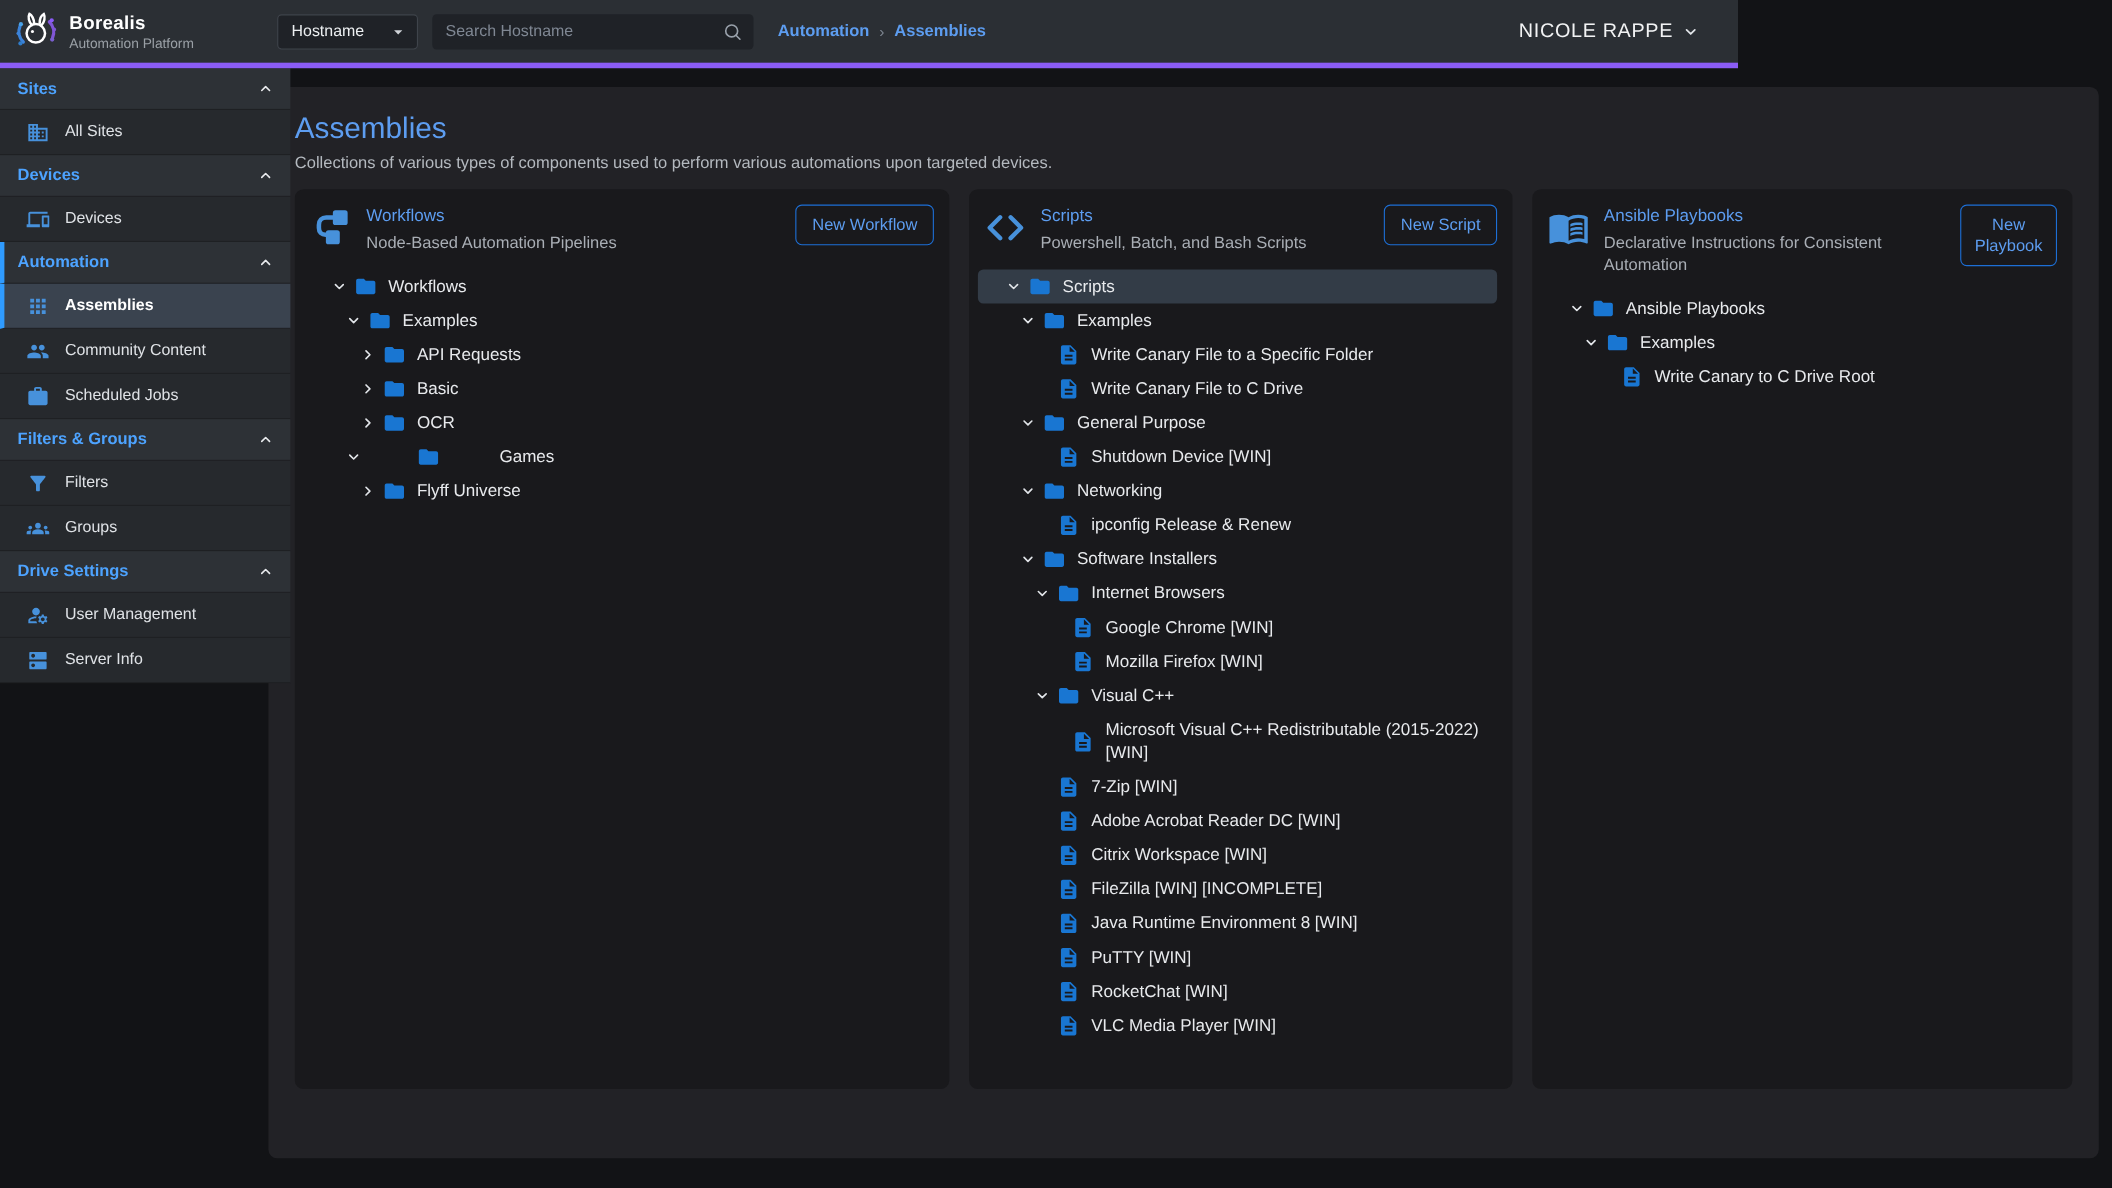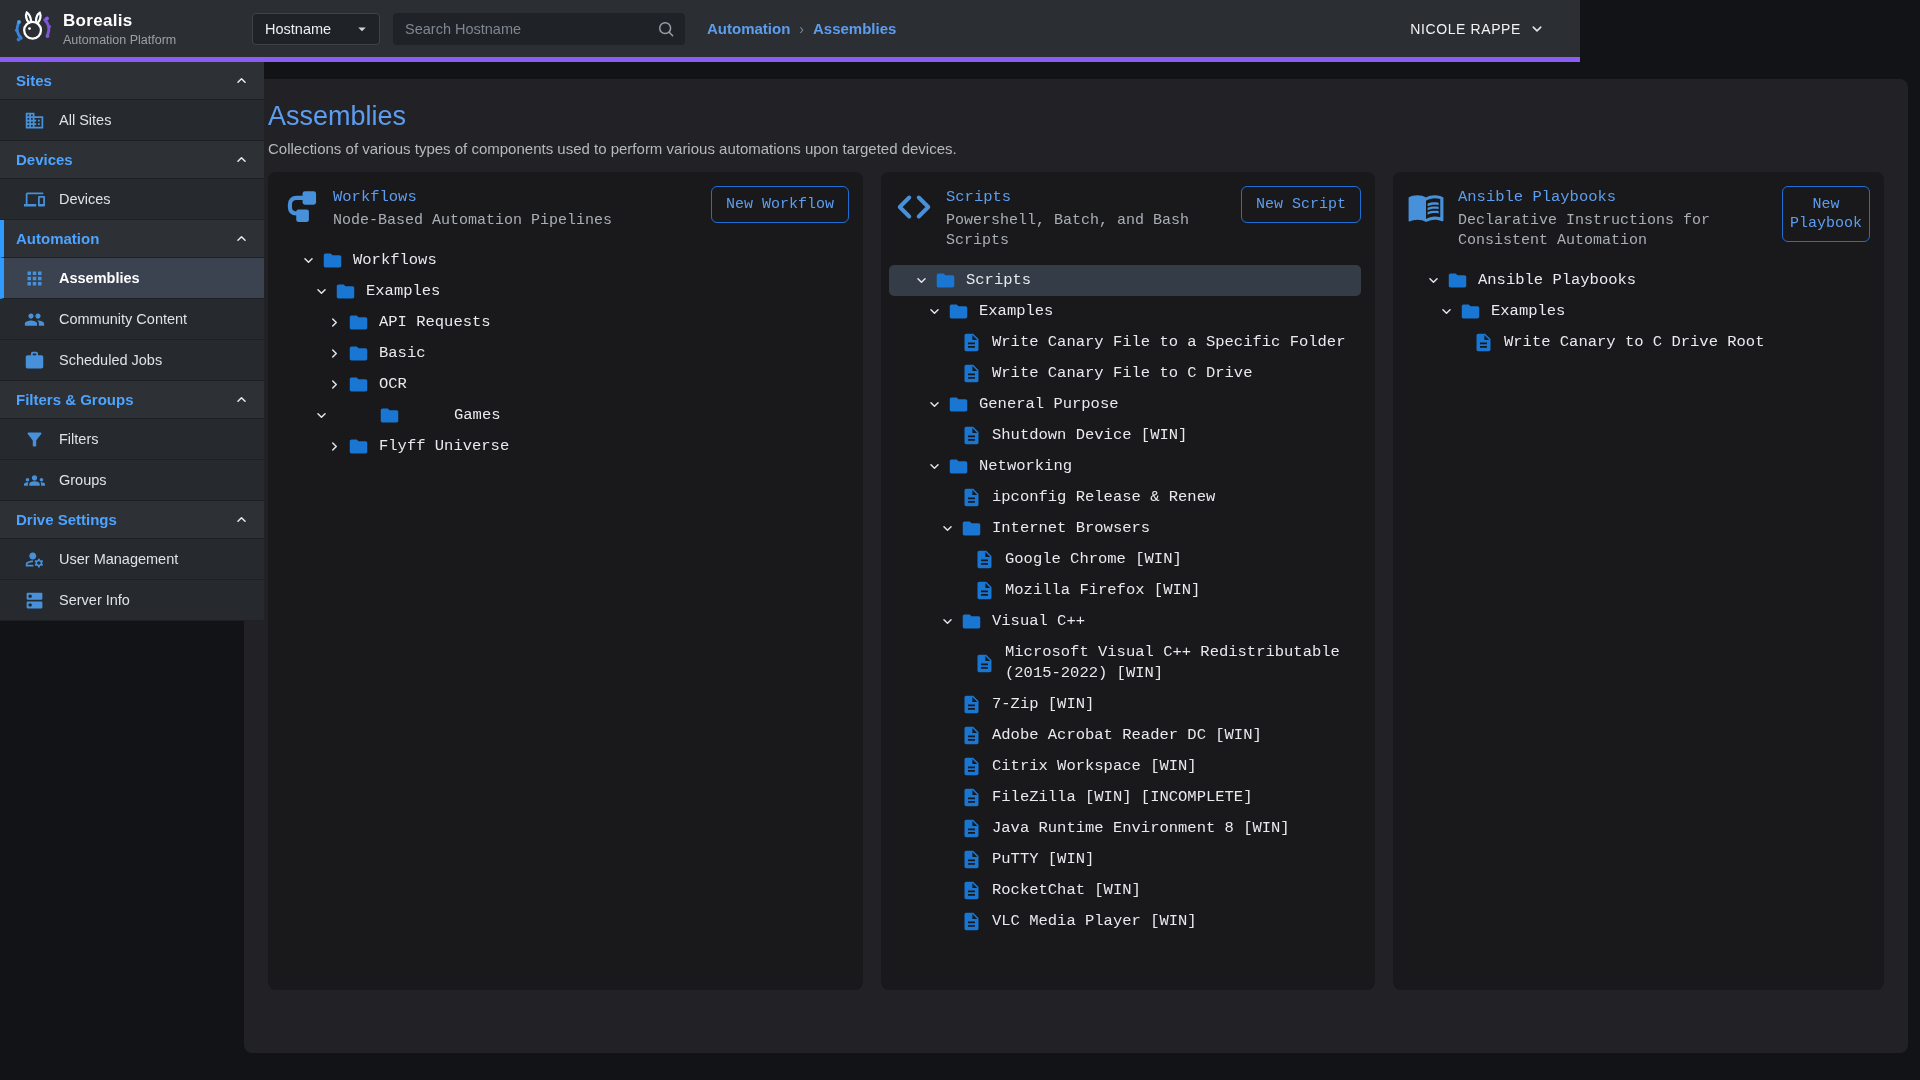--- a/index.html
+++ b/index.html
@@ -36,21 +36,21 @@
   }
   .search input::placeholder{ color:#7f8793; }
   .search .sicon{ position:absolute; right:9px; top:6px; color:#98a0aa; }
   .search .sicon svg{ width:20px; height:20px; }
 
   .breadcrumb{ margin-left:22px; display:flex; align-items:center; gap:9px; font-size:15px; }
   .crumb{ color:#5d9df0; font-weight:600; cursor:pointer; }
   .crumb-sep{ color:#7d8590; font-size:14px; }
 
   .user{ margin-left:auto; margin-right:34px; display:flex; align-items:center; gap:7px;
-         font-size:14px; letter-spacing:.6px; color:#f2f3f4; cursor:pointer; }
+         font-size:18px; letter-spacing:.6px; color:#f2f3f4; cursor:pointer; }
   .user .icon svg{ width:18px; height:18px; color:#e1e4e8; }
 
   
   .sidebar{ position:absolute; top:62px; left:0; width:264px; z-index:2; }
   .side-section-header{
     height:38px; background:#2d3136; border-bottom:1px solid #1e2023;
     display:flex; align-items:center; justify-content:space-between;
     padding:0 14px 0 16px; color:#4da3ff; font-weight:bold; font-size:15px; cursor:pointer;
   }
   .side-section-header .icon svg{ width:17px; height:17px; color:#e8eaed; }
@@ -66,21 +66,21 @@
 
   
   .panel{
     position:absolute; left:244px; top:79px; width:1664px; height:974px;
     background:#222226; border-radius:8px; padding:14px 24px;
   }
   .page-title{ margin:8px 0 0; font-size:27px; font-weight:400; color:#5d9df0; }
   .page-desc{ margin:8px 0 0; font-size:15px; color:#b4b9bf; }
 
   .cards{ display:flex; gap:18px; margin-top:15px; }
-  .card{ background:#19191c; border-radius:8px; height:818px; padding:14px; flex:0 0 auto;font-family:Liberation Mono, monospace; }
+  .card{ background:#19191c; border-radius:8px; height:818px; padding:14px; flex:0 0 auto; }
   .card.w1{ width:595px; } .card.w2{ width:494px; } .card.w3{ width:491px; }
 
   .card-header{ display:flex; align-items:flex-start; gap:13px; }
   .card-hicon{ color:#4791db; flex:0 0 auto; margin-top:2px; }
   .card-hicon svg{ width:38px; height:38px; }
   .card-titles{ flex:1; min-width:0; }
   .card-title{ font-size:15.5px; color:#5d9df0; margin-top:2px; }
   .card-sub{ font-size:15px; color:#a9aeb5; margin-top:5px; line-height:20px; }
   .card-btn{
     flex:0 0 auto; background:transparent; border:1px solid #1d6fd6; border-radius:6px;
@@ -490,20 +490,33 @@
           </div>
           <div class="tree-row" style="padding-left: 26px;">
             <span class="tw"></span>
             <span class="ticon">
               <svg viewBox="0 0 24 24" fill="currentColor" aria-hidden="true">
                 <path d="M14 2H6c-1.1 0-2 .9-2 2v16c0 1.1.9 2 2 2h12c1.1 0 2-.9 2-2V8l-6-6zm2 16H8v-2h8v2zm0-4H8v-2h8v2zm-3-5V3.5L18.5 9H13z"></path>
               </svg>
             </span>
             <span class="tlabel">ipconfig Release &amp; Renew</span>
           </div>
+          <div class="tree-row" style="padding-left: 13px;">
+            <span class="tw">
+              <svg viewBox="0 0 24 24" fill="currentColor" aria-hidden="true">
+                <path d="M7 9.5l5 5 5-5" fill="none" stroke="currentColor" stroke-width="2.1" stroke-linecap="round" stroke-linejoin="round"></path>
+              </svg>
+            </span>
+            <span class="ticon">
+              <svg viewBox="0 0 24 24" fill="currentColor" aria-hidden="true">
+                <path d="M10 4H4c-1.1 0-2 .9-2 2v12c0 1.1.9 2 2 2h16c1.1 0 2-.9 2-2V8c0-1.1-.9-2-2-2h-8l-2-2z"></path>
+              </svg>
+            </span>
+            <span class="tlabel">Software Installers</span>
+          </div>
           <div class="tree-row" style="padding-left: 26px;">
             <span class="tw">
               <svg viewBox="0 0 24 24" fill="currentColor" aria-hidden="true">
                 <path d="M7 9.5l5 5 5-5" fill="none" stroke="currentColor" stroke-width="2.1" stroke-linecap="round" stroke-linejoin="round"></path>
               </svg>
             </span>
             <span class="ticon">
               <svg viewBox="0 0 24 24" fill="currentColor" aria-hidden="true">
                 <path d="M10 4H4c-1.1 0-2 .9-2 2v12c0 1.1.9 2 2 2h16c1.1 0 2-.9 2-2V8c0-1.1-.9-2-2-2h-8l-2-2z"></path>
               </svg>

